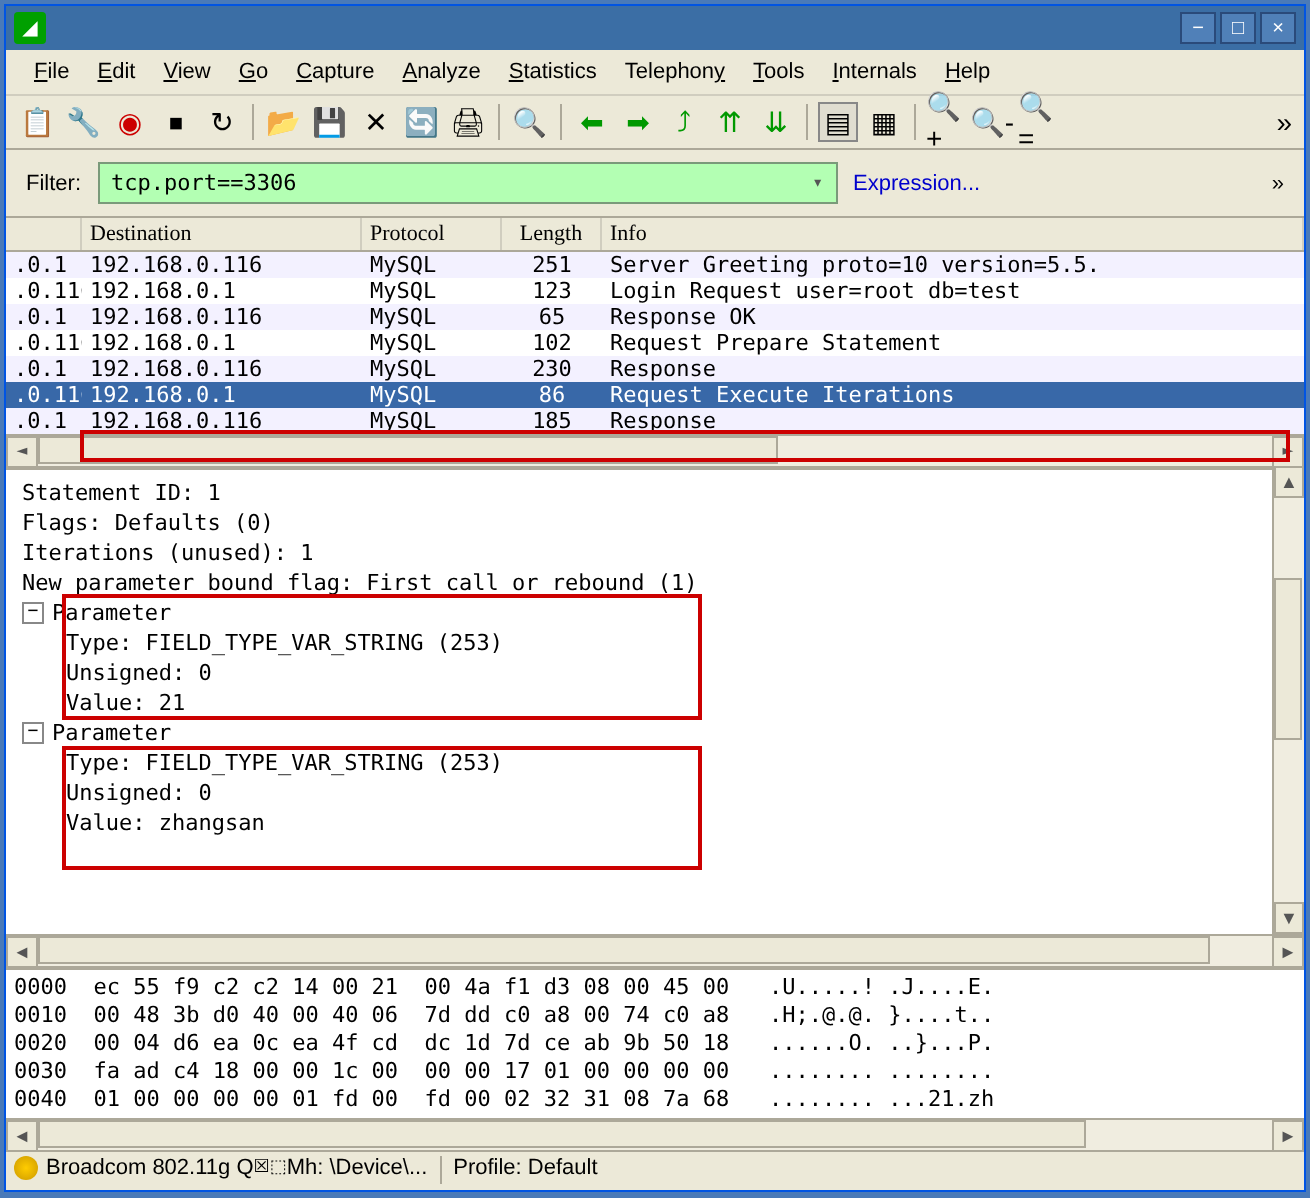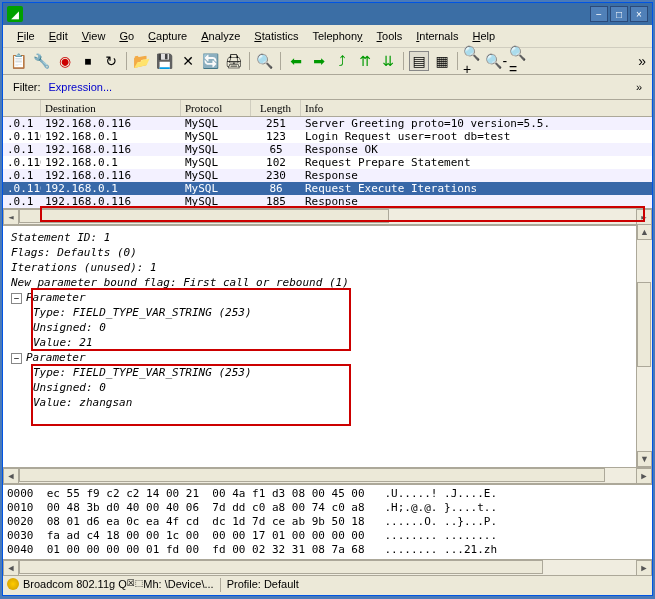--- a/index.html
+++ b/index.html
@@ -36,21 +36,21 @@
 .scrollh .track { flex: 1; background: #f0ede0; position: relative; }
 .scrollh .thumb { position: absolute; left: 0; width: 60%; height: 14px; background: #ece9d8; border: 1px solid #aca899; }
 .details { background: #fff; font-family: "DejaVu Sans Mono", "Courier New", monospace; font-size: 11px; padding: 4px 2px; overflow: hidden; position: relative; border-top: 2px solid #aca899; }
 .details .line { white-space: pre; padding: 0 0; line-height: 15px; }
 .details .tree { padding-left: 6px; }
 .details .collapsebox { display: inline-block; width: 11px; height: 11px; border: 1px solid #888; background: #fff; text-align: center; line-height: 9px; font-size: 9px; margin-right: 4px; vertical-align: middle; }
 .redbox2 { position: absolute; border: 2px solid #cc0000; left: 28px; width: 320px; top: 62px; height: 63px; z-index: 5; }
 .redbox3 { position: absolute; border: 2px solid #cc0000; left: 28px; width: 320px; top: 138px; height: 62px; z-index: 5; }
 .hexpane { background: #fff; font-family: "DejaVu Sans Mono", "Courier New", monospace; font-size: 11px; padding: 2px 4px; border-top: 2px solid #aca899; overflow: hidden; }
 .hexpane .hline { white-space: pre; line-height: 14px; }
-.scrollv-container { display: flex; font-style: italic; }
+.scrollv-container { display: flex; }
 .scrollv { width: 16px; background: #ece9d8; border-left: 1px solid #aca899; display: flex; flex-direction: column; }
 .scrollv .arr { height: 16px; background: #ece9d8; border: 1px solid #aca899; display: flex; align-items: center; justify-content: center; font-size: 9px; color: #555; }
 .scrollv .trackv { flex: 1; background: #f0ede0; position: relative; }
 .scrollv .thumbv { position: absolute; top: 20%; left: 0; width: 14px; height: 40%; background: #ece9d8; border: 1px solid #aca899; }
 .statusbar { background: #ece9d8; border-top: 1px solid #aca899; padding: 2px 4px; display: flex; align-items: flex-start; font-size: 11px; height: 20px; }
 .statusbar .sicon { width: 12px; height: 12px; border-radius: 50%; background: radial-gradient(circle, #ffcc00, #cc9900); margin-right: 4px; }
 .statusbar .ssep { width: 1px; height: 14px; background: #aca899; margin: 0 6px; }
 .pane-container { flex: 1; display: flex; flex-direction: column; overflow: hidden; }
 </style>
 </head>
@@ -105,20 +105,24 @@
     <span class="tbtn">▦</span>
     <span class="sep"></span>
     <span class="tbtn">🔍+</span>
     <span class="tbtn">🔍-</span>
     <span class="tbtn">🔍=</span>
     <span class="chev">»</span>
   </div>
 
   <div class="filterbar">
     <span class="lbl">Filter:</span>
+    <div class="filterinput">
+      <span>tcp.port==3306</span>
+      <span class="dd">▾</span>
+    </div>
     <span class="expr">Expression...</span>
     <span class="chev" style="margin-left:auto">»</span>
   </div>
 
   <div class="pane-container">
     <div class="packetlist" style="flex:0 0 auto">
       <div class="plhead">
         <div class="c-src"></div>
         <div class="c-dst">Destination</div>
         <div class="c-proto">Protocol</div>
@@ -217,21 +221,21 @@
       <div class="arr">◄</div>
       <div class="track">
           <div class="thumb" style="width:95%"></div>
         </div>
       <div class="arr">►</div>
     </div>
 
     <div class="hexpane" id="hexpane">
         <div class="hline">0000  ec 55 f9 c2 c2 14 00 21  00 4a f1 d3 08 00 45 00   .U.....! .J....E.</div>
         <div class="hline">0010  00 48 3b d0 40 00 40 06  7d dd c0 a8 00 74 c0 a8   .H;.@.@. }....t..</div>
-        <div class="hline">0020  08 01 d6 ea 0c ea 4f cd  dc 1d 7d ce ab 9b 50 18   ......O. ..}...P.</div>
+        <div class="hline">0020  00 04 d6 ea 0c ea 4f cd  dc 1d 7d ce ab 9b 50 18   ......O. ..}...P.</div>
         <div class="hline">0030  fa ad c4 18 00 00 1c 00  00 00 17 01 00 00 00 00   ........ ........</div>
         <div class="hline">0040  01 00 00 00 00 01 fd 00  fd 00 02 32 31 08 7a 68   ........ ...21.zh</div>
       </div>
     <div class="scrollh">
       <div class="arr">◄</div>
       <div class="track">
           <div class="thumb" style="width:85%"></div>
         </div>
       <div class="arr">►</div>
     </div>

